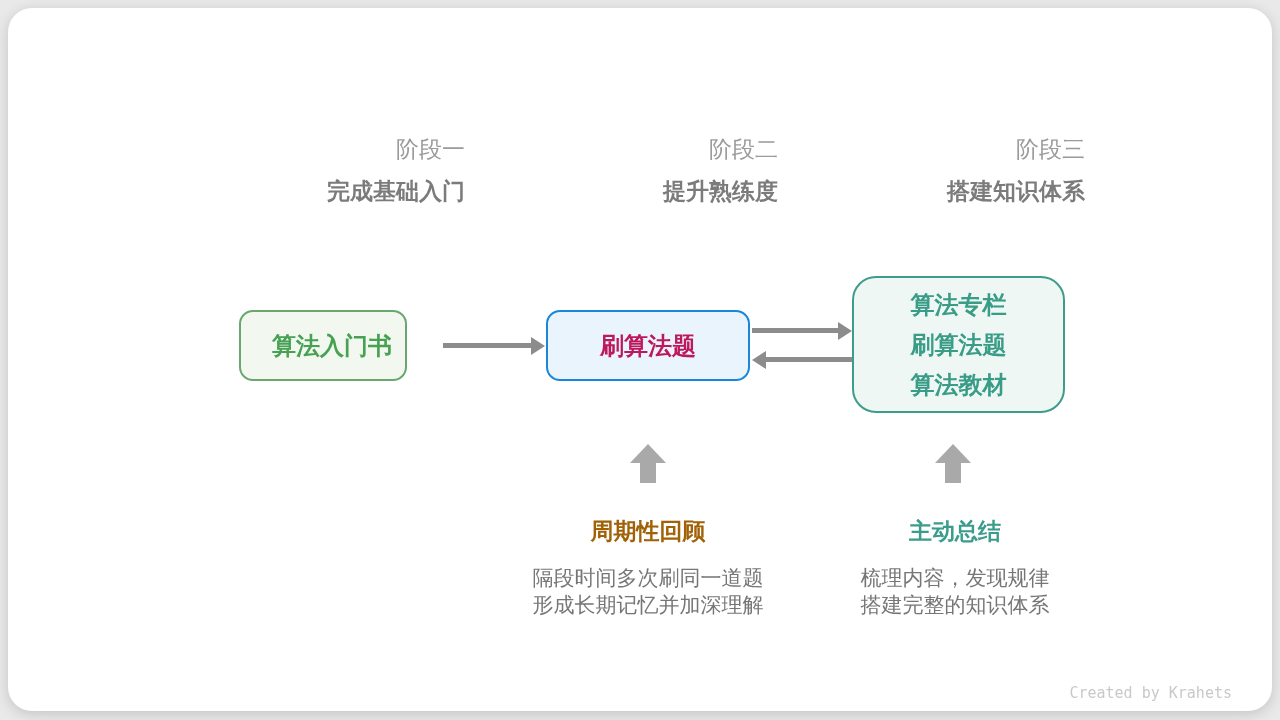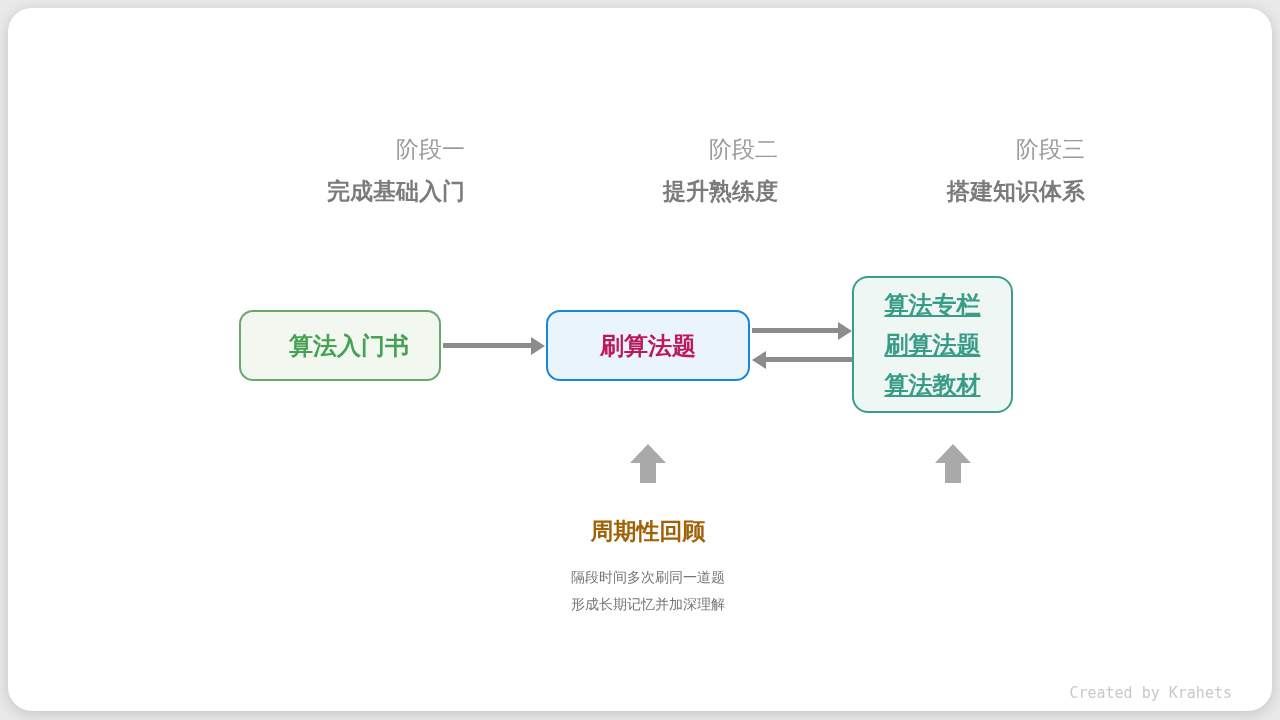--- a/index.html
+++ b/index.html
@@ -21,23 +21,23 @@
   .stage-subtitle { font-size:23px; line-height:30px; color:#7b7b7b; font-weight:700; margin-top:12px; }
   #stage-1 { left:197px; } #stage-2 { left:510px; } #stage-3 { left:817px; }
 
   
   .node {
     position:absolute; box-sizing:border-box;
     border:2px solid; border-radius:14px;
     display:flex; flex-direction:column; align-items:center; justify-content:center;
     font-weight:700; font-size:24px;
   }
-  #node-1 { left:231px; top:302px; width:202px; height:71px;padding-left:18px; }
+  #node-1 { left:231px; top:302px; width:168px; height:71px;padding-left:18px; }
   #node-2 { left:538px; top:302px; width:204px; height:71px; }
-  #node-3 { left:844px; top:268px; width:161px; height:137px; border-radius:16px;text-decoration:underline; }
+  #node-3 { left:844px; top:268px; width:213px; height:137px; border-radius:24px; }
   #node-3 .node-line { line-height:40px; }
 
   
   .h-arrow { position:absolute; height:5px; background:var(--connector,#8c8c8c); }
   .h-arrow .head-right {
     position:absolute; right:-14px; top:-6.5px; width:0; height:0;
     border-left:14px solid var(--connector,#8c8c8c);
     border-top:9px solid transparent; border-bottom:9px solid transparent;
   }
   .h-arrow .head-left {
@@ -55,21 +55,21 @@
     width:0; height:0; margin:0 auto;
     border-left:18px solid transparent; border-right:18px solid transparent;
     border-bottom:19px solid var(--block,#a9a9a9);
   }
   .block-arrow .stem { width:16px; height:20px; margin:0 auto; background:var(--block,#a9a9a9); }
   #up-arrow-1 { left:622px; } #up-arrow-2 { left:927px; }
 
   
   .annotation { position:absolute; top:510px; width:320px; text-align:center; }
   .annotation-title { font-size:23px; font-weight:700; line-height:26px; }
-  .annotation-desc { margin-top:20px; font-size:14px; line-height:27px; color:#767676; }
+  .annotation-desc { margin-top:20px; font-size:21px; line-height:27px; color:#767676; }
   #annotation-review { left:480px; } #annotation-summarize { left:787px; }
 
   
   .credit {
     position:absolute; right:40px; top:676px;
     font-family:"DejaVu Sans Mono", monospace;
     font-size:15px; color:#c9c9c9;margin-left:9px;
   }
 </style>
 </head>
@@ -121,15 +121,22 @@
     <div class="stem"></div>
   </div>
 
   <div class="annotation" id="annotation-review">
     <div class="annotation-title" style="color: #a16207;">周期性回顾</div>
     <div class="annotation-desc">
       <div>隔段时间多次刷同一道题</div>
       <div>形成长期记忆并加深理解</div>
     </div>
   </div>
+  <div class="annotation" id="annotation-summarize">
+    <div class="annotation-title" style="color: rgb(58, 157, 139);">主动总结</div>
+    <div class="annotation-desc">
+      <div>梳理内容，发现规律</div>
+      <div>搭建完整的知识体系</div>
+    </div>
+  </div>
 
   <div class="credit" style="color: rgb(201, 201, 201);">Created by Krahets</div>
 </div>
 
 </body></html>

